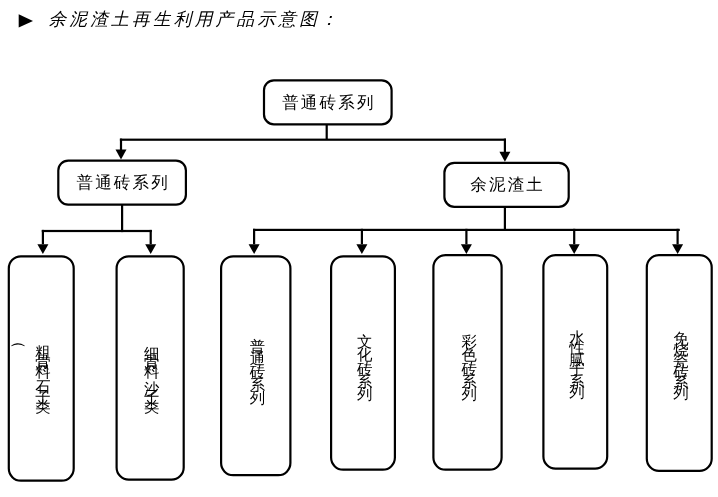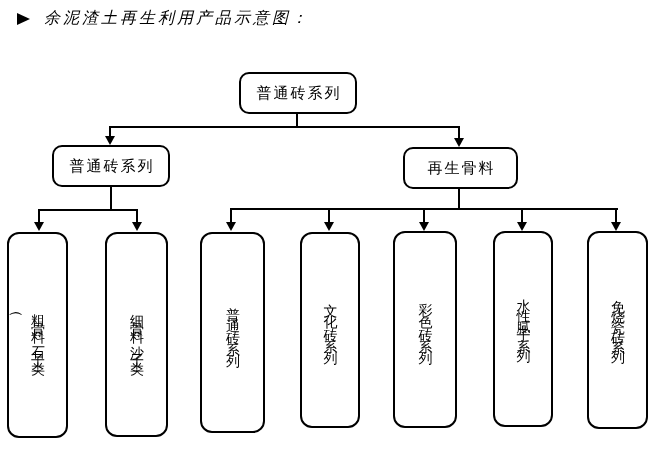--- a/index.html
+++ b/index.html
@@ -85,21 +85,21 @@
 
   <div class="box hbox" id="n-root">
     <span class="hlabel">普通砖系列</span>
   </div>
 
   <div class="box hbox" id="n-agg">
     <span class="hlabel">普通砖系列</span>
   </div>
 
   <div class="box hbox" id="n-mat">
-    <span class="hlabel">再生骨料</span>
+    <span class="hlabel">余泥渣土</span>
   </div>
 
   <div class="box vbox" id="n-b1">
     <span class="vtext ls-paren">粗骨料（石子类）</span>
   </div>
 
   <div class="box vbox" id="n-b2">
     <span class="vtext ls-paren">细骨料（沙子类）</span>
   </div>
 

